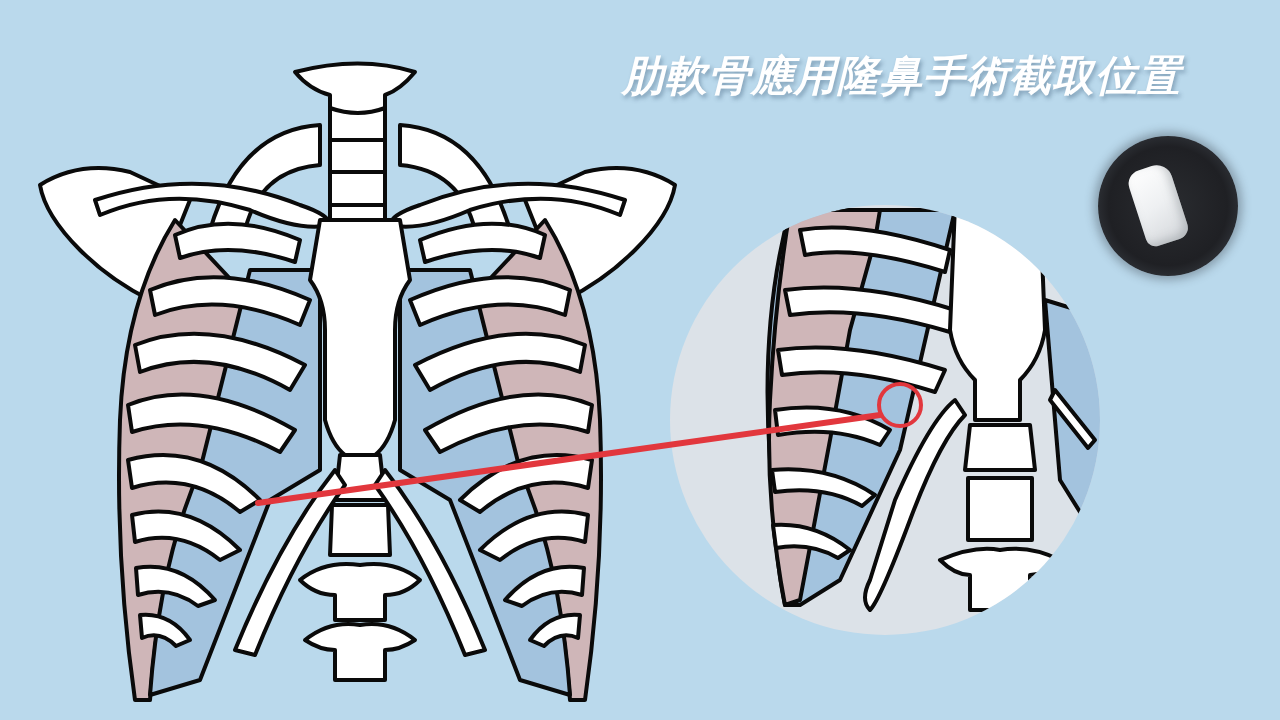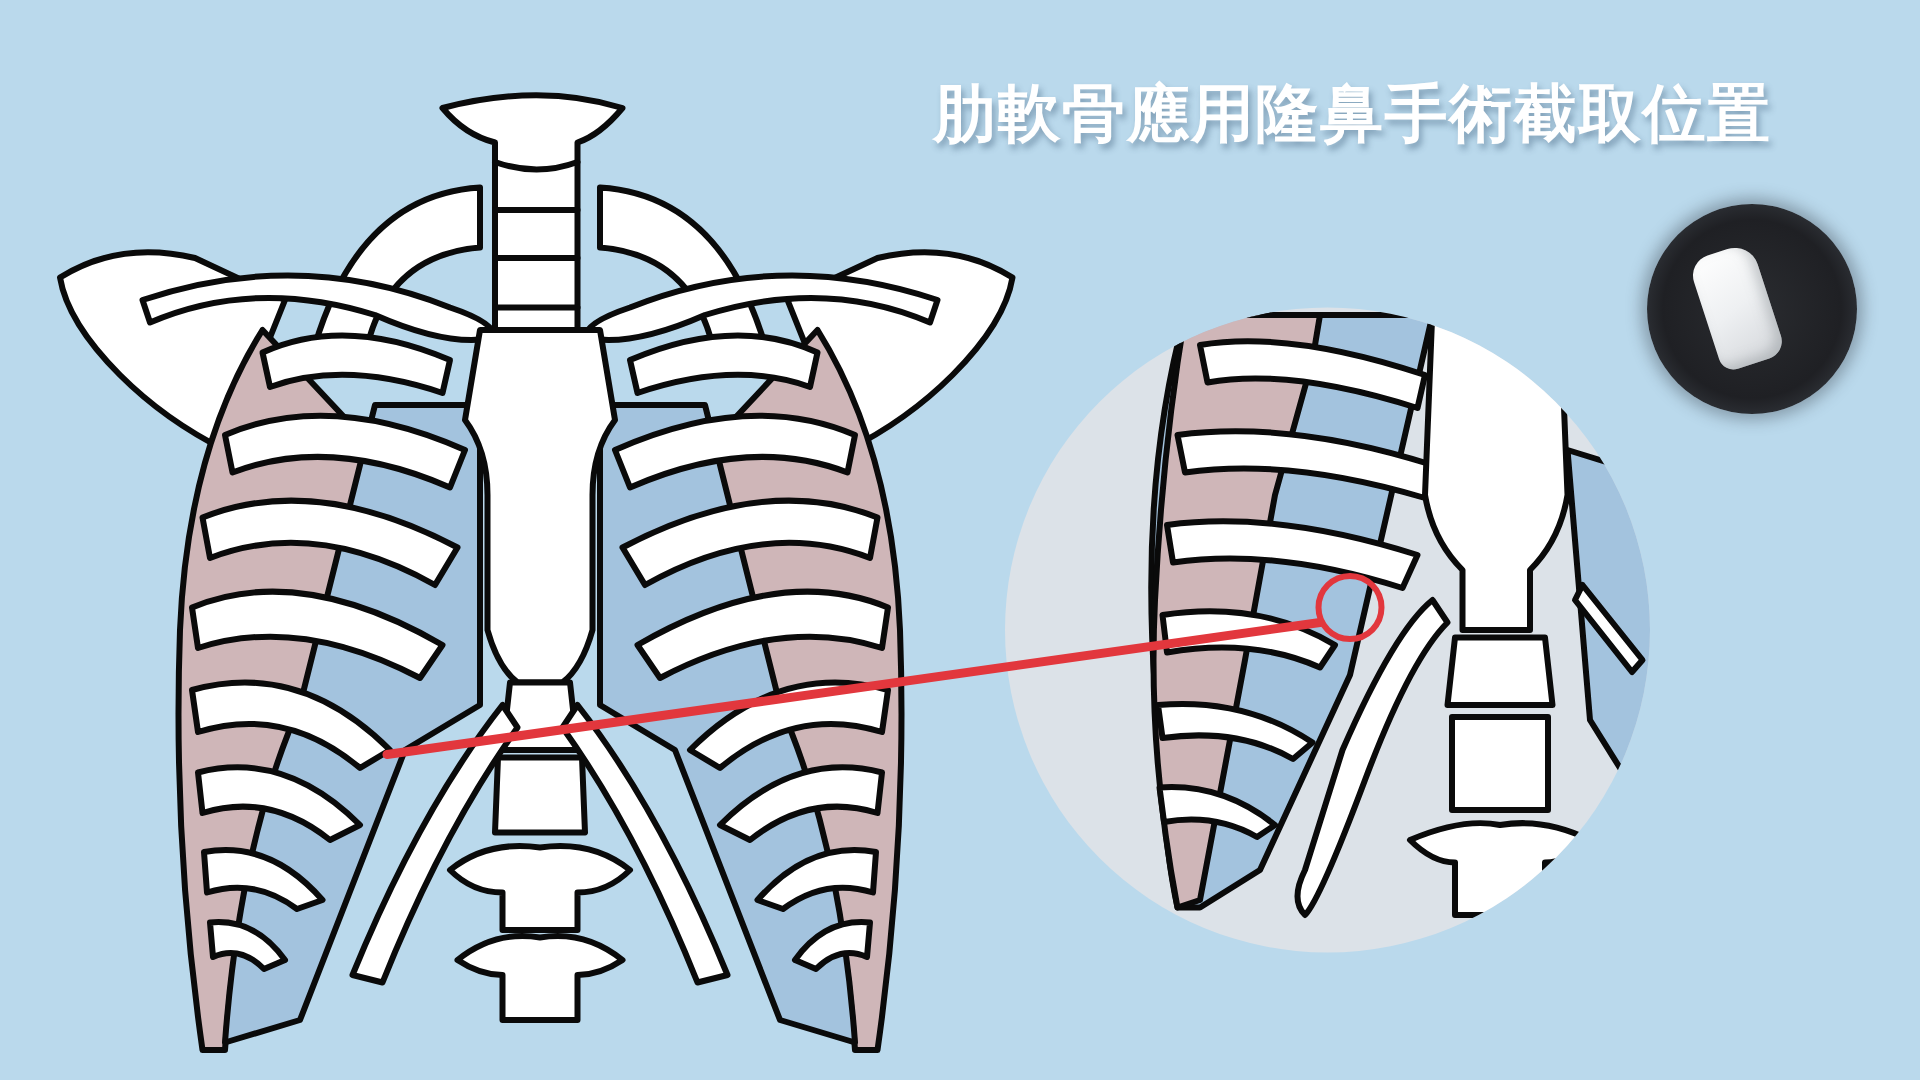--- a/index.html
+++ b/index.html
@@ -2,21 +2,21 @@
 <html><head>
   <meta charset="utf-8">
   <style>
     html, body { margin: 0; padding: 0; }
     body {
       width: 1280px; height: 720px; overflow: hidden;
       background: #bad9ec;
       position: relative;
       font-family: "DejaVu Sans", sans-serif;
     }
-    .stage { position: absolute; left: 0; top: 0; width: 1020px; height: 720px; }
+    .stage { position: absolute; left: 0; top: 0; width: 1020px; height: 720px; font-style: italic; }
     .title {
       position: absolute; left: 622px; top: 48px; width: 600px;
       font-family: "DejaVu Sans", sans-serif;
       font-weight: bold; font-size: 42px; letter-spacing: 1px;
       color: #ffffff; white-space: nowrap;
       text-shadow: 2px 3px 4px rgba(60,90,120,0.45);
     }
     .photo {
       position: absolute; left: 1098px; top: 136px; width: 140px; height: 140px;
       border-radius: 50%;

